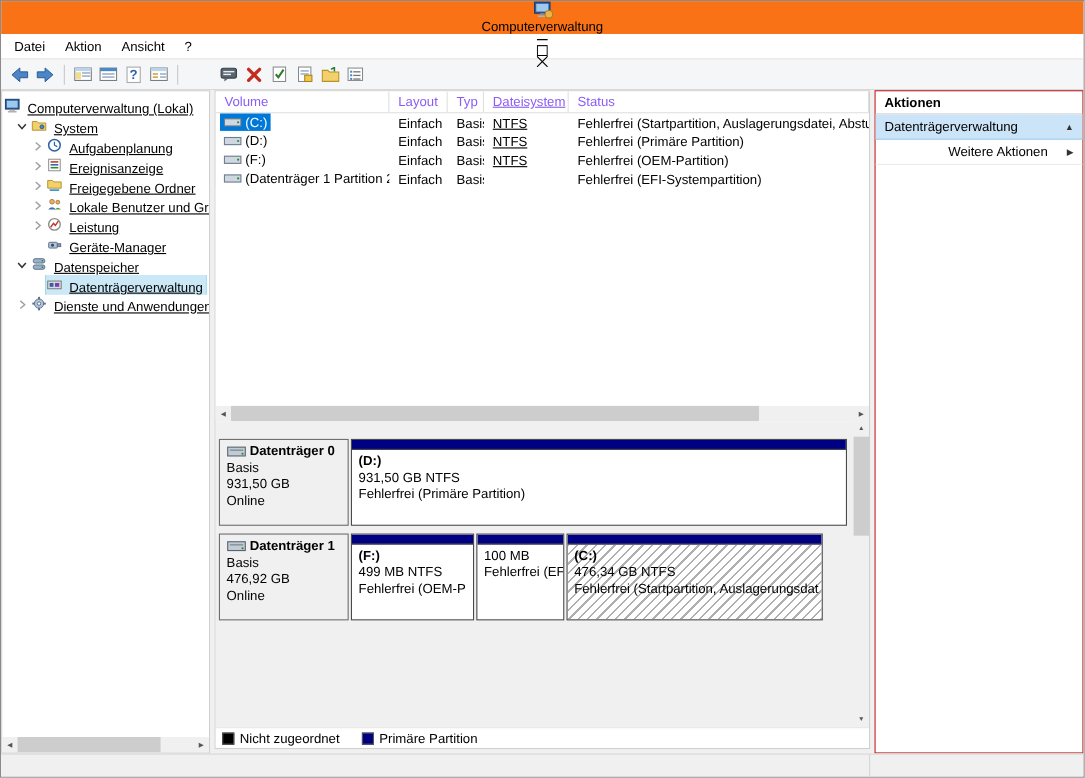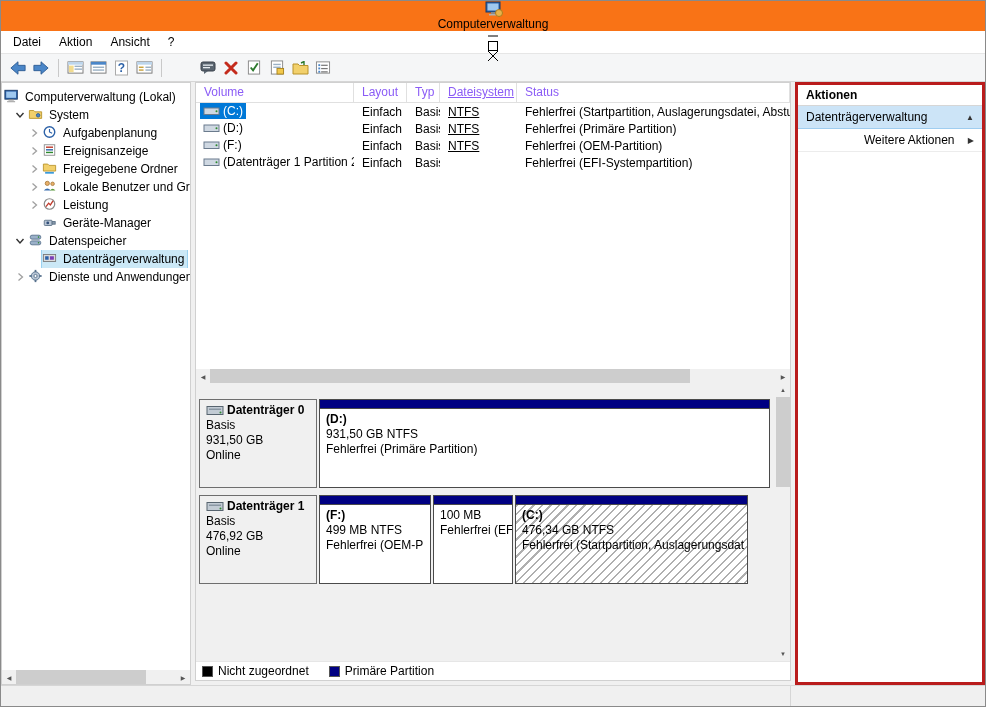--- a/index.html
+++ b/index.html
@@ -28,21 +28,21 @@
 
   
   .tree-panel { width:190px; background:#fff; border:1px solid #d0d0d0; margin-right:4px; position:relative; overflow:hidden; }
   .tree-rows { padding-top:5px; }
   .tree-row { height:18px; display:flex; align-items:center; white-space:nowrap; overflow:hidden; }
   .tree-row .exp { width:16px; display:inline-flex; justify-content:center; flex:0 0 16px; }
   .tree-row .ticon { width:18px; height:16px; display:inline-flex; flex:0 0 18px; }
   .lvl0 { padding-left:2px; }
   .lvl1 { padding-left:10px; }
   .lvl2 { padding-left:24px; }
-  .tsel { display:inline-flex; align-items:center; height:18px; }
+  .tsel { display:inline-flex; align-items:flex-end; height:18px;text-decoration:underline; }
   .tsel.selected { background:#cbe8f6; outline:1px solid #9ad1f0; }
   .tlabel { padding:0 3px 0 3px; }
 
   
   .middle { flex:1; display:flex; flex-direction:column; margin-bottom:4px; background:#fff; border:1px solid #d0d0d0; overflow:hidden; }
   .volume-section { height:300px; display:flex; flex-direction:column; background:#fff; }
   .vl-header { display:flex; height:20px; border-bottom:1px solid #e0e0e0; color:#8b5cf6; flex:0 0 20px; }
   .vh-cell { padding:2px 4px 0 8px; border-right:1px solid #e0e0e0; overflow:hidden; white-space:nowrap; }
   .c-vol { width:158px; flex:0 0 158px; }
   .c-layout { width:53px; flex:0 0 53px; }
@@ -64,39 +64,39 @@
   .h-thumb { position:absolute; left:14px; top:0; height:14px; width:480px; background:#cdcdcd; }
   .v-scrollbar { position:absolute; top:0; right:0; bottom:0; width:14px; background:#f0f0f0; }
   .v-scrollbar .sb-btn.down { position:absolute; bottom:0; }
   .v-thumb { position:absolute; top:14px; left:0; width:14px; height:90px; background:#cdcdcd; }
   .tree-hscroll { position:absolute; left:0; right:0; bottom:0; height:14px; background:#f0f0f0; display:flex; }
   .tree-hthumb { position:absolute; left:14px; top:0; height:14px; width:130px; background:#cdcdcd; }
 
   
   .graphic-section { flex:1; background:#f0f0f0; position:relative; overflow:hidden; }
   .disk-area { padding:16px 20px 0 3px; }
-  .disk-row { display:flex; height:89px; margin-bottom:7px; }
+  .disk-row { display:flex; height:79px; margin-bottom:7px; }
   .disk-info { width:118px; flex:0 0 118px; background:#f0f0f0; border:1px solid #6e6e6e; padding:3px 6px; line-height:15px; overflow:hidden; white-space:nowrap; }
   .di-name { display:flex; align-items:center; font-weight:bold; }
   .di-icon { width:19px; height:13px; display:inline-flex; margin-right:2px; }
   .part-strip { flex:1; display:flex; margin-left:2px; gap:2px; }
   .partition { border:1px solid #4a4a4a; background:#fff; display:flex; flex-direction:column; overflow:hidden; }
   .p-grow { flex:1; }
   .pstripe { height:9px; background:#000082; border-bottom:1px solid #4a4a4a; flex:0 0 9px; }
   .pbody { flex:1; padding:3px 6px; line-height:15px; white-space:nowrap; overflow:hidden; }
   .pbody.hatch { background-image:repeating-linear-gradient(135deg, rgba(110,110,110,0.55) 0 1.5px, rgba(255,255,255,0) 1.5px 6px); }
   .ptitle { font-weight:bold; }
 
   
   .legend { height:19px; flex:0 0 19px; background:#fff; display:flex; align-items:center; padding-left:6px; gap:20px; border-top:1px solid #e6e6e6; }
   .leg-item { display:flex; align-items:center; gap:5px; }
   .leg-swatch { width:11px; height:11px; border:1px solid #555; display:inline-block; }
 
   
-  .actions-panel { width:190px; flex:0 0 190px; background:#fff; border:3px solid #b91c1c; margin-left:4px; }
+  .actions-panel { width:190px; flex:0 0 190px; background:#fff; border:1px solid #b91c1c; margin-left:4px; }
   .actions-header { height:21px; padding:3px 8px 0 8px; font-weight:bold; border-bottom:1px solid #d6d6d6; }
   .action-item { height:23px; display:flex; align-items:center; padding:0 8px; }
   .action-item.selected { background:#cce4f7; border-bottom:1px solid #9fcdf0; }
   .action-item.sub { padding-left:66px; border-bottom:1px solid #ececec;gap:12px; }
   .chev { margin-left:auto; font-size:8px; color:#333; }
 
   
   .bottom-strip { position:absolute; left:0; right:0; bottom:0; height:21px; background:#f0f0f0; border-top:1px solid #d6d6d6; }
   .bottom-divider { position:absolute; right:194px; top:0; bottom:0; width:1px; background:#d6d6d6; }
 </style>

